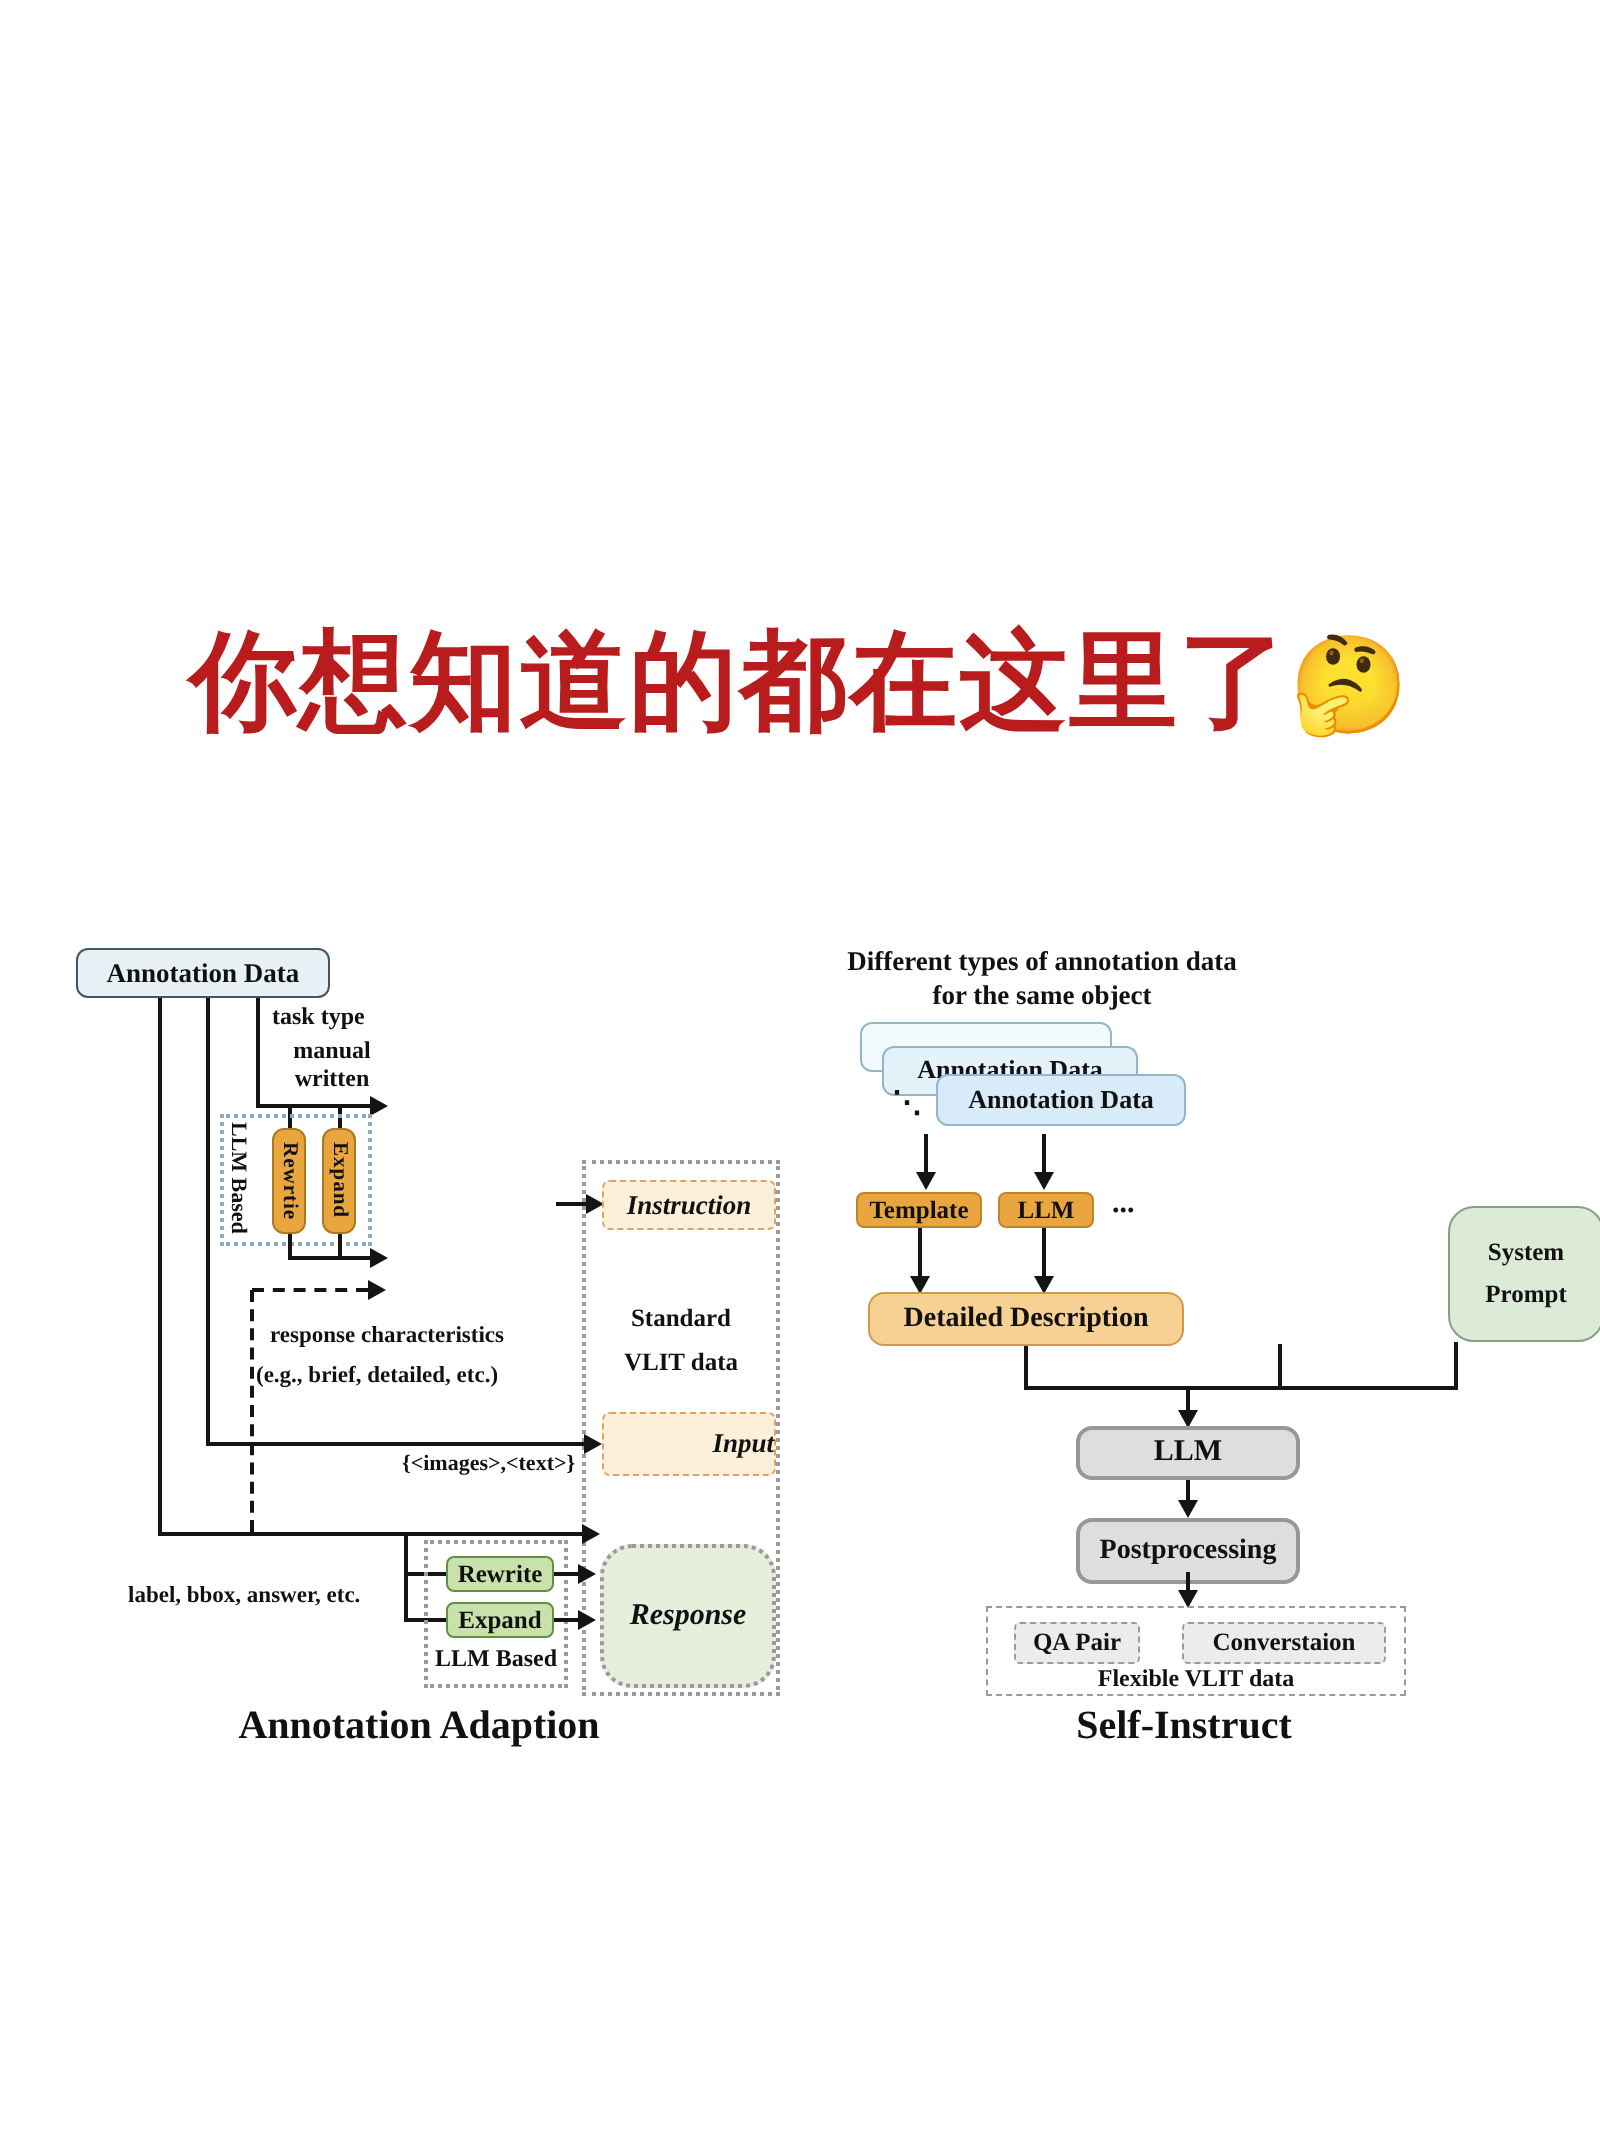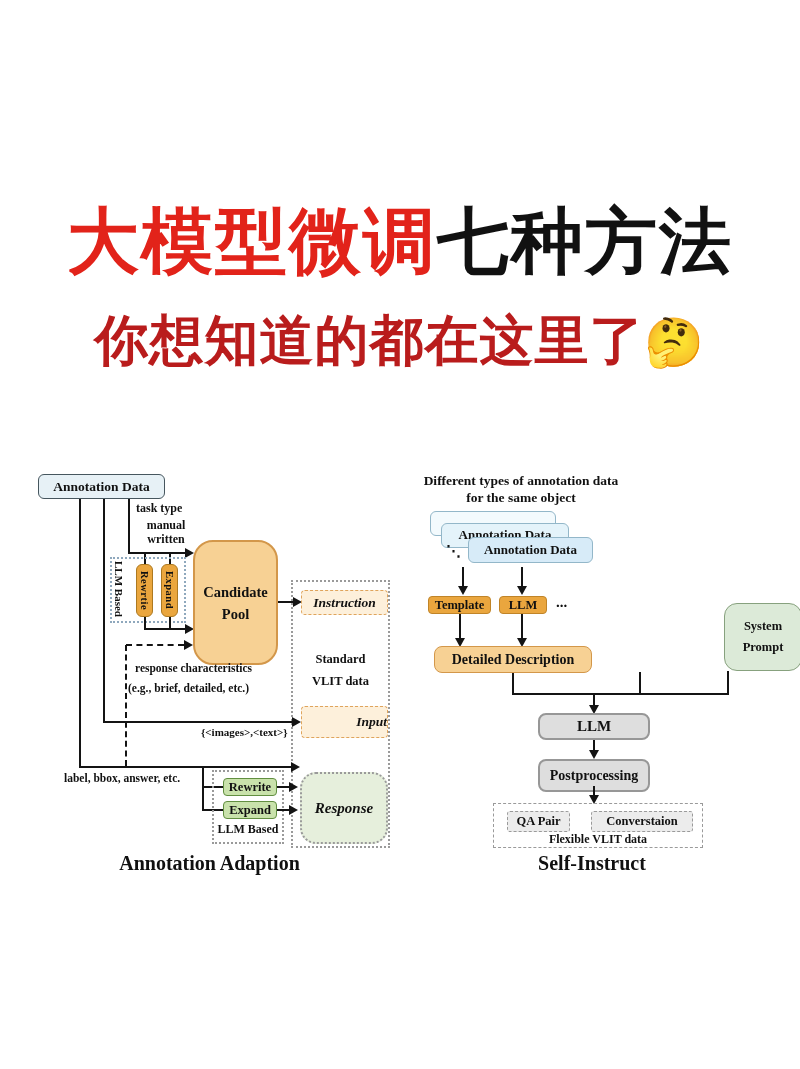--- a/index.html
+++ b/index.html
@@ -44,21 +44,20 @@
   .graysm{background:#ececec;border:1.5px dashed #9a9a9a;border-radius:3px;font-size:12.5px;}
   .dashrect{position:absolute;box-sizing:border-box;border:1.5px dashed #9a9a9a;}
   .caption{position:absolute;font-weight:bold;font-size:20px;text-align:center;white-space:nowrap;}
   .vert{writing-mode:vertical-rl;}
 </style>
 </head>
 <body>
 
 <div class="canvas">
 
-  <div class="title"><span class="red">大模型微调</span><span>七种方法</span></div>
   <div class="subtitle"><span>你想知道的都在这里了</span><span class="emoji">🤔</span></div>
 
   <div class="box blue" style="left:38px;top:474px;width:127px;height:25px;">
       <span>Annotation Data</span>
     </div>
 
   <div class="ln lnv" style="left:79px;top:499px;height:268px;"></div>
   <div class="ln lnv" style="left:103px;top:499px;height:223px;"></div>
   <div class="ln lnv" style="left:128px;top:499px;height:54px;"></div>
 
@@ -85,23 +84,20 @@
 
   <div class="ln lnv" style="left:144px;top:617px;height:12px;"></div>
   <div class="ln lnv" style="left:169px;top:617px;height:12px;"></div>
   <div class="ln lnh" style="left:144px;top:628px;width:44px;"></div>
   <div class="ar r" style="left:185px;top:624px;"></div>
 
   <div class="dh" style="left:126px;top:644px;width:58px;"></div>
   <div class="ar r" style="left:184px;top:640px;"></div>
   <div class="dv" style="left:125px;top:645px;height:121px;"></div>
 
-  <div class="box pool" style="left:193px;top:540px;width:85px;height:125px;">
-    <div><span>Candidate</span><br><span>Pool</span></div>
-  </div>
 
   <div class="ln lnh" style="left:278px;top:601px;width:17px;"></div>
   <div class="ar r" style="left:293px;top:597px;"></div>
 
   <div class="dotrect" style="left:291px;top:580px;width:99px;height:268px;"></div>
   <div class="box cream" style="left:301px;top:590px;width:87px;height:25px;">
       <span>Instruction</span>
     </div>
   <div class="lbl ctr" style="left:291px;top:648px;width:99px;font-size:12.5px;line-height:22px;">
     <span>Standard</span><br>
@@ -113,21 +109,21 @@
 
   <div class="ln lnh" style="left:103px;top:721px;width:190px;"></div>
   <div class="ar r" style="left:292px;top:717px;"></div>
   <div class="lbl" style="left:201px;top:726px;font-size:11px;">{&lt;images&gt;,&lt;text&gt;}</div>
   <div class="box cream" style="left:301px;top:706px;width:87px;height:32px;justify-content:flex-end;">
       <span>Input</span>
     </div>
 
   <div class="ln lnh" style="left:79px;top:766px;width:214px;"></div>
   <div class="ar r" style="left:291px;top:762px;"></div>
-  <div class="lbl" style="left:64px;top:772px;font-size:11.5px;">label, bbox, answer, etc.</div>
+  <div class="lbl" style="left:64px;top:792px;font-size:11.5px;">label, bbox, answer, etc.</div>
 
   <div class="ln lnv" style="left:202px;top:767px;height:44px;"></div>
   <div class="ln lnh" style="left:202px;top:786px;width:22px;"></div>
   <div class="ln lnh" style="left:202px;top:809px;width:22px;"></div>
 
   <div class="dotrect" style="left:212px;top:770px;width:72px;height:74px;"></div>
   <div class="box greensm" style="left:223px;top:778px;width:54px;height:18px;">
       <span>Rewrite</span>
     </div>
   <div class="box greensm" style="left:223px;top:801px;width:54px;height:18px;">

